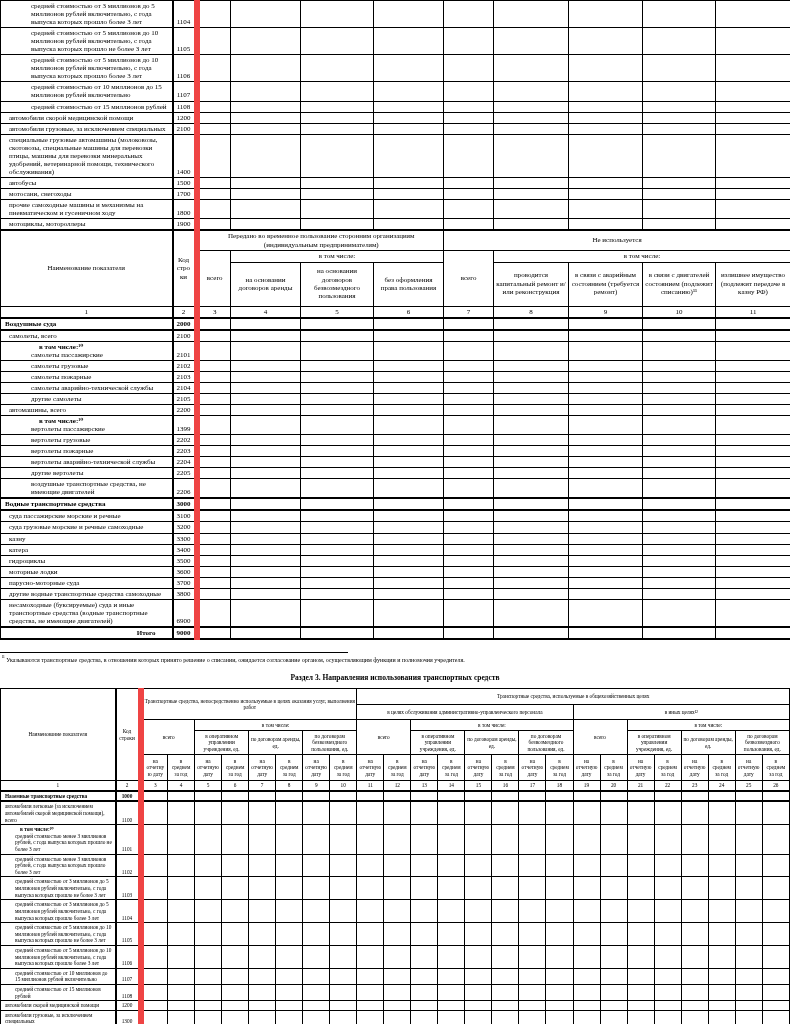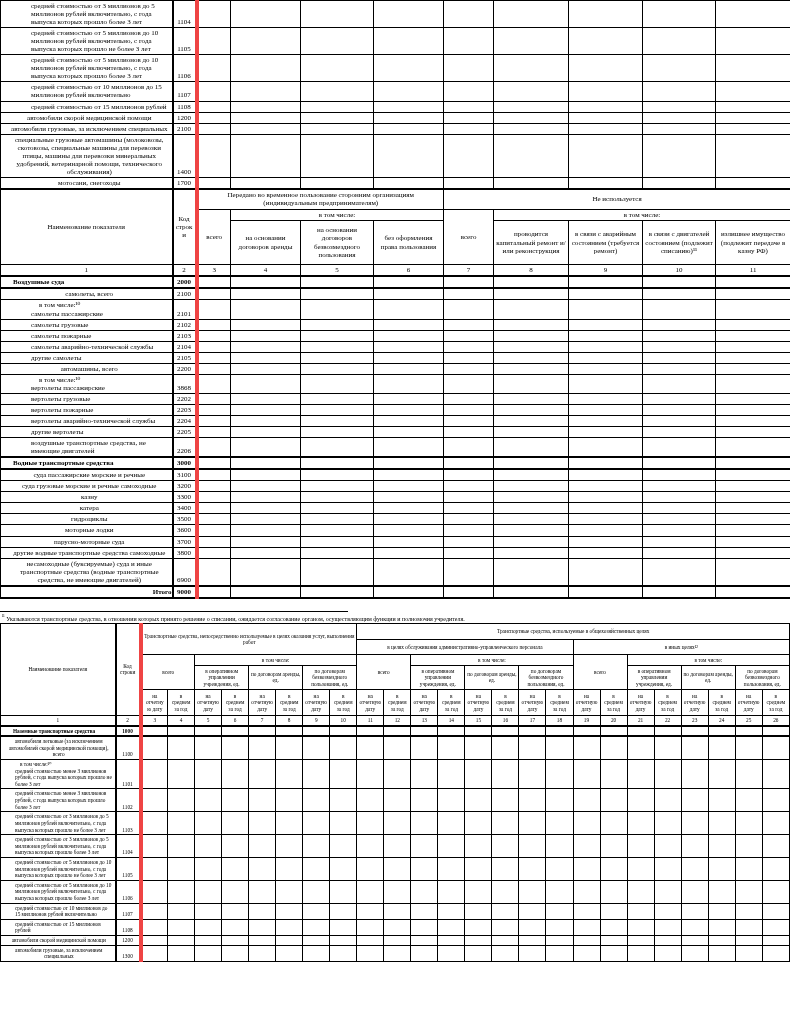--- a/index.html
+++ b/index.html
@@ -10,28 +10,28 @@
   table{border-collapse:collapse;table-layout:fixed;width:790px;}
   td,th{border:1px solid #000;padding:1px 2px;vertical-align:bottom;overflow:hidden;
         word-wrap:break-word;}
   th{vertical-align:middle;text-align:center;font-weight:normal;}
   
   .t1,.t2{font-size:7px;line-height:1.15;}
   .t2 th{line-height:1.2;}
   .t2 .h1 th{height:20px;}
   .t2 .h2 th{height:10px;}
   .t2 .h3 th{height:44px;}
-  .code{text-align:center;border-left:2px solid #000;border-right:4px solid #ef4444;}
+  .code{text-align:center;border-left:2px solid #000;border-right:6px solid #ef4444;}
   .lbl{text-align:left;}
-  .lbl.item{padding-left:8px;text-align:center;}
+  .lbl.item{padding-left:8px;}
   .lbl.sub{padding-left:30px;}
-  .lbl.section{padding-left:12px;}
-  .pre{margin-left:8px;}
+  .lbl.section{padding-left:4px;}
+  .pre{margin-left:8px;font-weight:bold;}
   tr.section td,tr.total td{font-weight:bold;border-top:2px solid #000;border-bottom:2px solid #000;}
-  tr.total .lbl{text-align:right;padding-right:0;}
+  tr.total .lbl{text-align:right;padding-right:16px;}
   .num{text-align:center;vertical-align:middle;height:10px;}
   
   .footrule{width:348px;border-top:1px solid #000;margin:12px 0 2px 0;}
   .footnote{font-size:6px;padding-left:2px;line-height:1.2;}
   .fnmark{font-size:4.5px;vertical-align:super;}
   .sec3title{text-align:center;font-weight:bold;font-size:7.5px;margin:9px 0 6px 0;}
   
   .t3{font-size:5.3px;line-height:1.25;}
   .t3 th{font-size:5.3px;line-height:1.2;padding:1px 1px;}
   .t3 .h1 th{height:16px;}
@@ -162,22 +162,61 @@
           <td class="cell"></td>
           <td class="cell"></td>
           <td class="cell"></td>
           <td class="cell"></td>
           <td class="cell"></td>
           <td class="cell"></td>
           <td class="cell"></td>
           <td class="cell"></td>
         </tr>
         <tr class="item">
+          <td class="lbl item">автобусы</td>
+          <td class="code">1500</td>
+          <td class="cell"></td>
+          <td class="cell"></td>
+          <td class="cell"></td>
+          <td class="cell"></td>
+          <td class="cell"></td>
+          <td class="cell"></td>
+          <td class="cell"></td>
+          <td class="cell"></td>
+          <td class="cell"></td>
+        </tr>
+        <tr class="item">
           <td class="lbl item">мотосани, снегоходы</td>
           <td class="code">1700</td>
+          <td class="cell"></td>
+          <td class="cell"></td>
+          <td class="cell"></td>
+          <td class="cell"></td>
+          <td class="cell"></td>
+          <td class="cell"></td>
+          <td class="cell"></td>
+          <td class="cell"></td>
+          <td class="cell"></td>
+        </tr>
+        <tr class="item">
+          <td class="lbl item">прочие самоходные машины и механизмы на пневматическом и гусеничном ходу</td>
+          <td class="code">1800</td>
+          <td class="cell"></td>
+          <td class="cell"></td>
+          <td class="cell"></td>
+          <td class="cell"></td>
+          <td class="cell"></td>
+          <td class="cell"></td>
+          <td class="cell"></td>
+          <td class="cell"></td>
+          <td class="cell"></td>
+        </tr>
+        <tr class="item">
+          <td class="lbl item">мотоциклы, мотороллеры</td>
+          <td class="code">1900</td>
           <td class="cell"></td>
           <td class="cell"></td>
           <td class="cell"></td>
           <td class="cell"></td>
           <td class="cell"></td>
           <td class="cell"></td>
           <td class="cell"></td>
           <td class="cell"></td>
           <td class="cell"></td>
         </tr>
@@ -334,21 +373,21 @@
           <td class="cell"></td>
           <td class="cell"></td>
           <td class="cell"></td>
           <td class="cell"></td>
           <td class="cell"></td>
           <td class="cell"></td>
           <td class="cell"></td>
         </tr>
         <tr class="sub">
           <td class="lbl sub"><div class="pre">в том числе:¹⁰</div>вертолеты пассажирские</td>
-          <td class="code">3868</td>
+          <td class="code">1399</td>
           <td class="cell"></td>
           <td class="cell"></td>
           <td class="cell"></td>
           <td class="cell"></td>
           <td class="cell"></td>
           <td class="cell"></td>
           <td class="cell"></td>
           <td class="cell"></td>
           <td class="cell"></td>
         </tr>
@@ -559,20 +598,21 @@
           <td class="cell"></td>
           <td class="cell"></td>
           <td class="cell"></td>
         </tr>
       </tbody>
   </table>
 
   <div class="footrule"></div>
   <div class="footnote"><span class="fnmark">¹¹</span> <span>Указываются транспортные средства, в отношении которых принято решение о списании, ожидается согласование органом, осуществляющим функции и полномочия учредителя.</span></div>
 
+  <div class="sec3title">Раздел 3. Направления использования транспортных средств</div>
 
   <table class="t3">
     <colgroup>
       <col style="width:115px">
         <col style="width:25px">
         <col span="24">
     </colgroup>
     <thead>
       <tr class="h1">
         <th rowspan="5">Наименование показателя</th>

